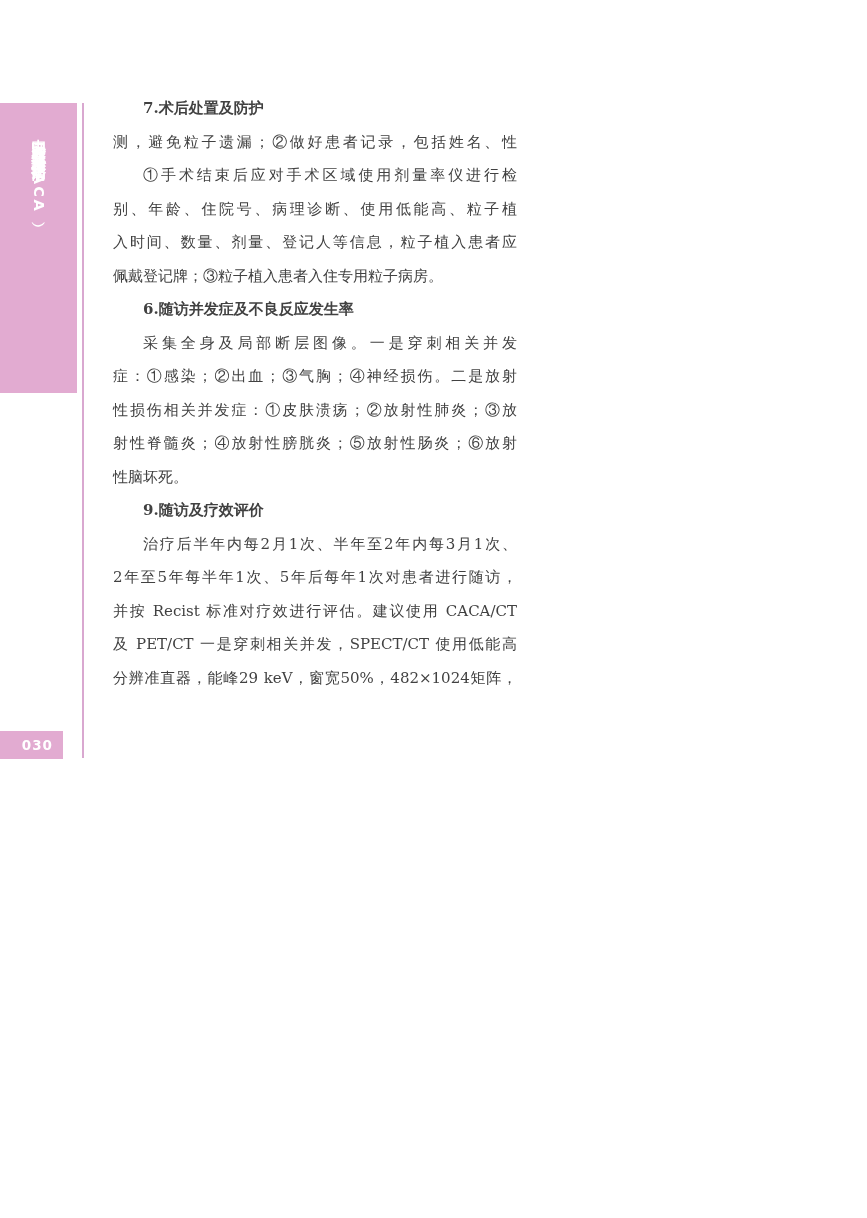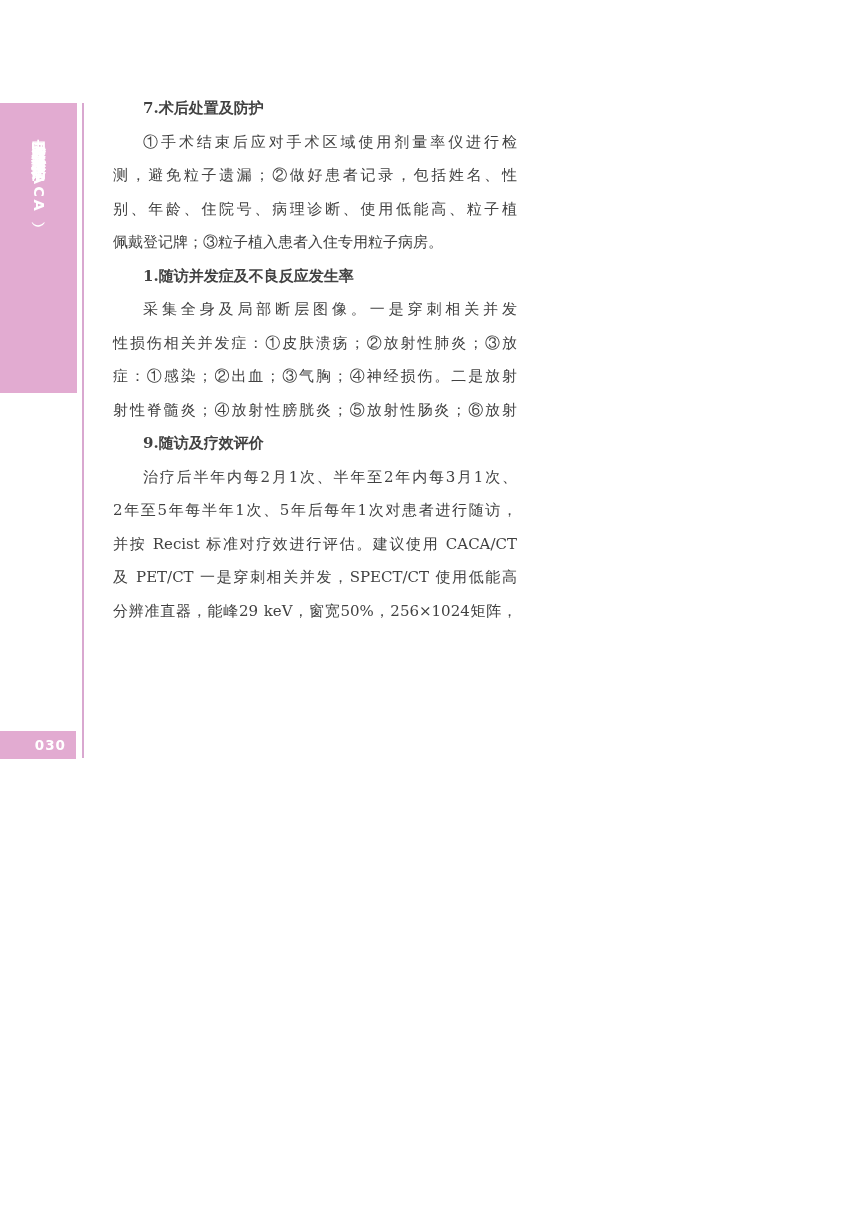--- a/index.html
+++ b/index.html
@@ -18,21 +18,21 @@
     writing-mode:vertical-rl;text-orientation:mixed;
     color:#ffffff;font-family:"DejaVu Sans","Liberation Sans",sans-serif;
     font-size:14.5px;font-weight:bold;letter-spacing:2.5px;
     margin-top:24px;line-height:1;
   }
   .side-rule{
     position:absolute;left:82px;top:103px;width:2px;height:655px;
     background:var(--rule-pink);
   }
   .page-badge{
-    position:absolute;left:0;top:731px;width:76px;height:28px;
+    position:absolute;left:0;top:731px;width:63px;height:28px;
     background:var(--pink);
     display:flex;align-items:center;justify-content:flex-end;
     box-sizing:border-box;padding-right:10px;
   }
   .page-badge .num{
     color:#ffffff;font-family:"DejaVu Sans","Liberation Sans",sans-serif;
     font-size:13.5px;font-weight:bold;letter-spacing:1px;
   }
   
   .text-col{
@@ -57,28 +57,30 @@
 </aside>
 
 <div class="side-rule"></div>
 
 <div class="page-badge">
   <span class="num">030</span>
 </div>
 
 <main class="text-col">
   <div class="line h ind">7.术后处置及防护</div>
+  <div class="line j">测，避免粒子遗漏；②做好患者记录，包括姓名、性</div>
   <div class="line j ind">①手术结束后应对手术区域使用剂量率仪进行检</div>
-  <div class="line j">测，避免粒子遗漏；②做好患者记录，包括姓名、性</div>
   <div class="line j">别、年龄、住院号、病理诊断、使用低能高、粒子植</div>
+  <div class="line j">入时间、数量、剂量、登记人等信息，粒子植入患者应</div>
   <div class="line">佩戴登记牌；③粒子植入患者入住专用粒子病房。</div>
-  <div class="line h ind">1.随访并发症及不良反应发生率</div>
+  <div class="line h ind">6.随访并发症及不良反应发生率</div>
   <div class="line j ind">采集全身及局部断层图像。一是穿刺相关并发</div>
+  <div class="line j">症：①感染；②出血；③气胸；④神经损伤。二是放射</div>
   <div class="line j">性损伤相关并发症：①皮肤溃疡；②放射性肺炎；③放</div>
-  <div class="line j">症：①感染；②出血；③气胸；④神经损伤。二是放射</div>
   <div class="line j">射性脊髓炎；④放射性膀胱炎；⑤放射性肠炎；⑥放射</div>
+  <div class="line">性脑坏死。</div>
   <div class="line h ind">9.随访及疗效评价</div>
   <div class="line j ind">治疗后半年内每2月1次、半年至2年内每3月1次、</div>
   <div class="line j">2年至5年每半年1次、5年后每年1次对患者进行随访，</div>
   <div class="line j">并按 Recist 标准对疗效进行评估。建议使用 CACA/CT</div>
   <div class="line j">及 PET/CT 一是穿刺相关并发，SPECT/CT 使用低能高</div>
-  <div class="line j">分辨准直器，能峰29 keV，窗宽50%，256×1024矩阵，</div>
+  <div class="line j">分辨准直器，能峰29 keV，窗宽50%，482×1024矩阵，</div>
 </main>
 
 </body></html>

